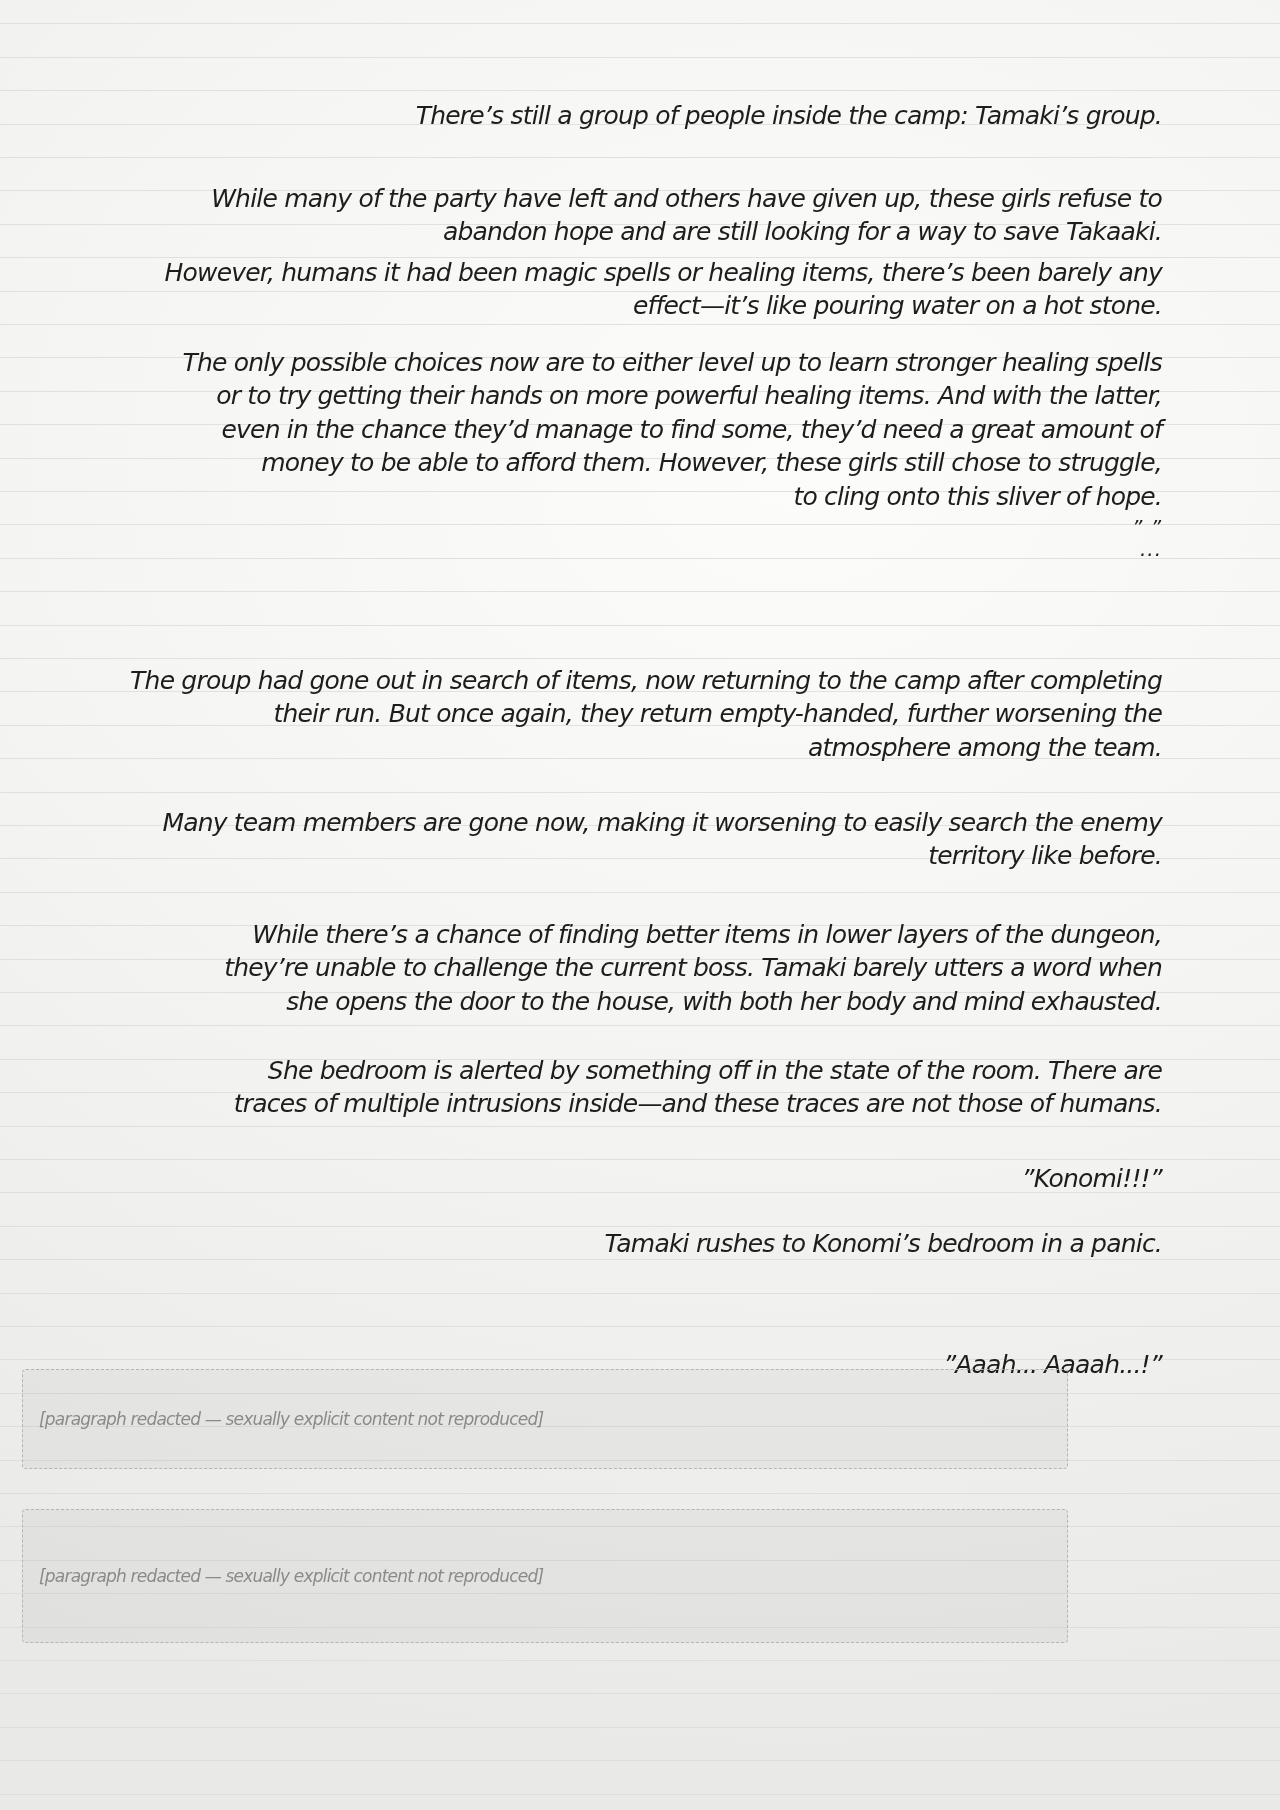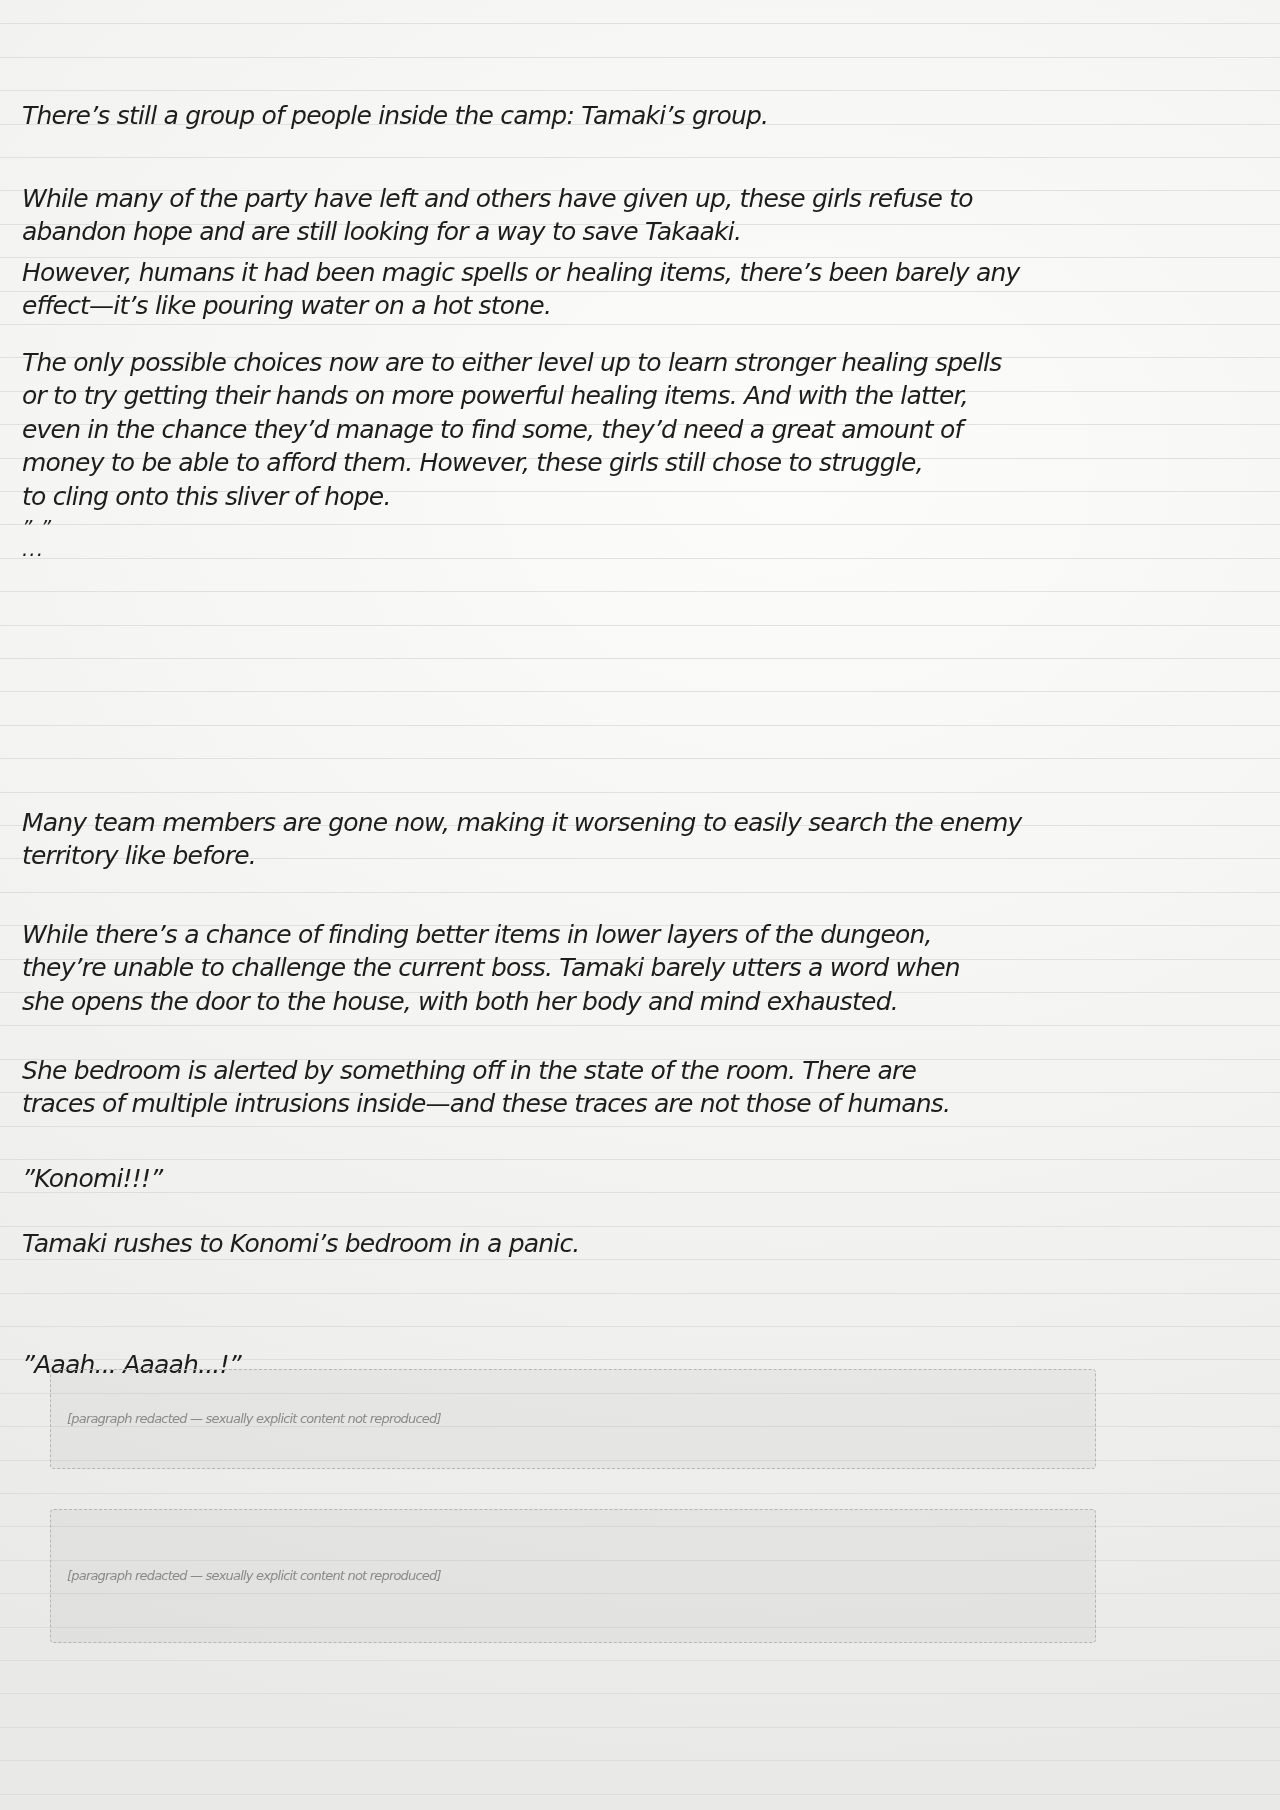--- a/index.html
+++ b/index.html
@@ -29,21 +29,21 @@
     background:repeating-linear-gradient(
       to bottom,
       transparent 0px,
       transparent 32.4px,
       var(--rule) 32.4px,
       var(--rule) 33.4px);
     opacity:.75;
     pointer-events:none;
   }
   .sheet{
-    position:absolute;inset:0;
+    position:absolute;inset:0;text-align:right;
   }
   .para{
     position:absolute;
     left:22px;
     width:1140px;
     margin:0;
     color:var(--ink);
     font-style:italic;
     font-size:25px;
     line-height:33.4px;
@@ -52,29 +52,28 @@
   }
   .empty-quote{
     font-size:20px;
     line-height:22px;
     letter-spacing:1px;
   }
   .redacted{
     border:1px dashed #b5b5b3;
     background:rgba(0,0,0,0.035);
     color:#8a8a88;
-    font-size:13px;
+    font-size:17px;
     line-height:22px;
     display:flex;
     align-items:center;
     padding:0 16px;
     box-sizing:border-box;
     border-radius:4px;
     white-space:normal;
-    margin-left:28px;
   }
   .redacted-1{top:1369px;height:100px;width:1046px;}
   .redacted-2{top:1509px;height:134px;width:1046px;}
 </style>
 </head>
 <body>
 
 <div class="paper"></div>
 <div class="ruled"></div>
 
@@ -84,20 +83,23 @@
 abandon hope and are still looking for a way to save Takaaki.</p>
   <p class="para" style="top:256px">However, humans it had been magic spells or healing items, there’s been barely any
 effect—it’s like pouring water on a hot stone.</p>
   <p class="para" style="top:346px">The only possible choices now are to either level up to learn stronger healing spells
 or to try getting their hands on more powerful healing items. And with the latter,
 even in the chance they’d manage to find some, they’d need a great amount of
 money to be able to afford them. However, these girls still chose to struggle,
 to cling onto this sliver of hope.</p>
   <p class="para empty-quote" style="top:516px">” ”
 ...</p>
+  <p class="para" style="top:664px">The group had gone out in search of items, now returning to the camp after completing
+their run. But once again, they return empty-handed, further worsening the
+atmosphere among the team.</p>
   <p class="para" style="top:806px">Many team members are gone now, making it worsening to easily search the enemy
 territory like before.</p>
   <p class="para" style="top:918px">While there’s a chance of finding better items in lower layers of the dungeon,
 they’re unable to challenge the current boss. Tamaki barely utters a word when
 she opens the door to the house, with both her body and mind exhausted.</p>
   <p class="para" style="top:1054px">She bedroom is alerted by something off in the state of the room. There are
 traces of multiple intrusions inside—and these traces are not those of humans.</p>
   <p class="para" style="top:1162px">”Konomi!!!”</p>
   <p class="para" style="top:1227px">Tamaki rushes to Konomi’s bedroom in a panic.</p>
   <p class="para" style="top:1348px">”Aaah... Aaaah...!”</p>

